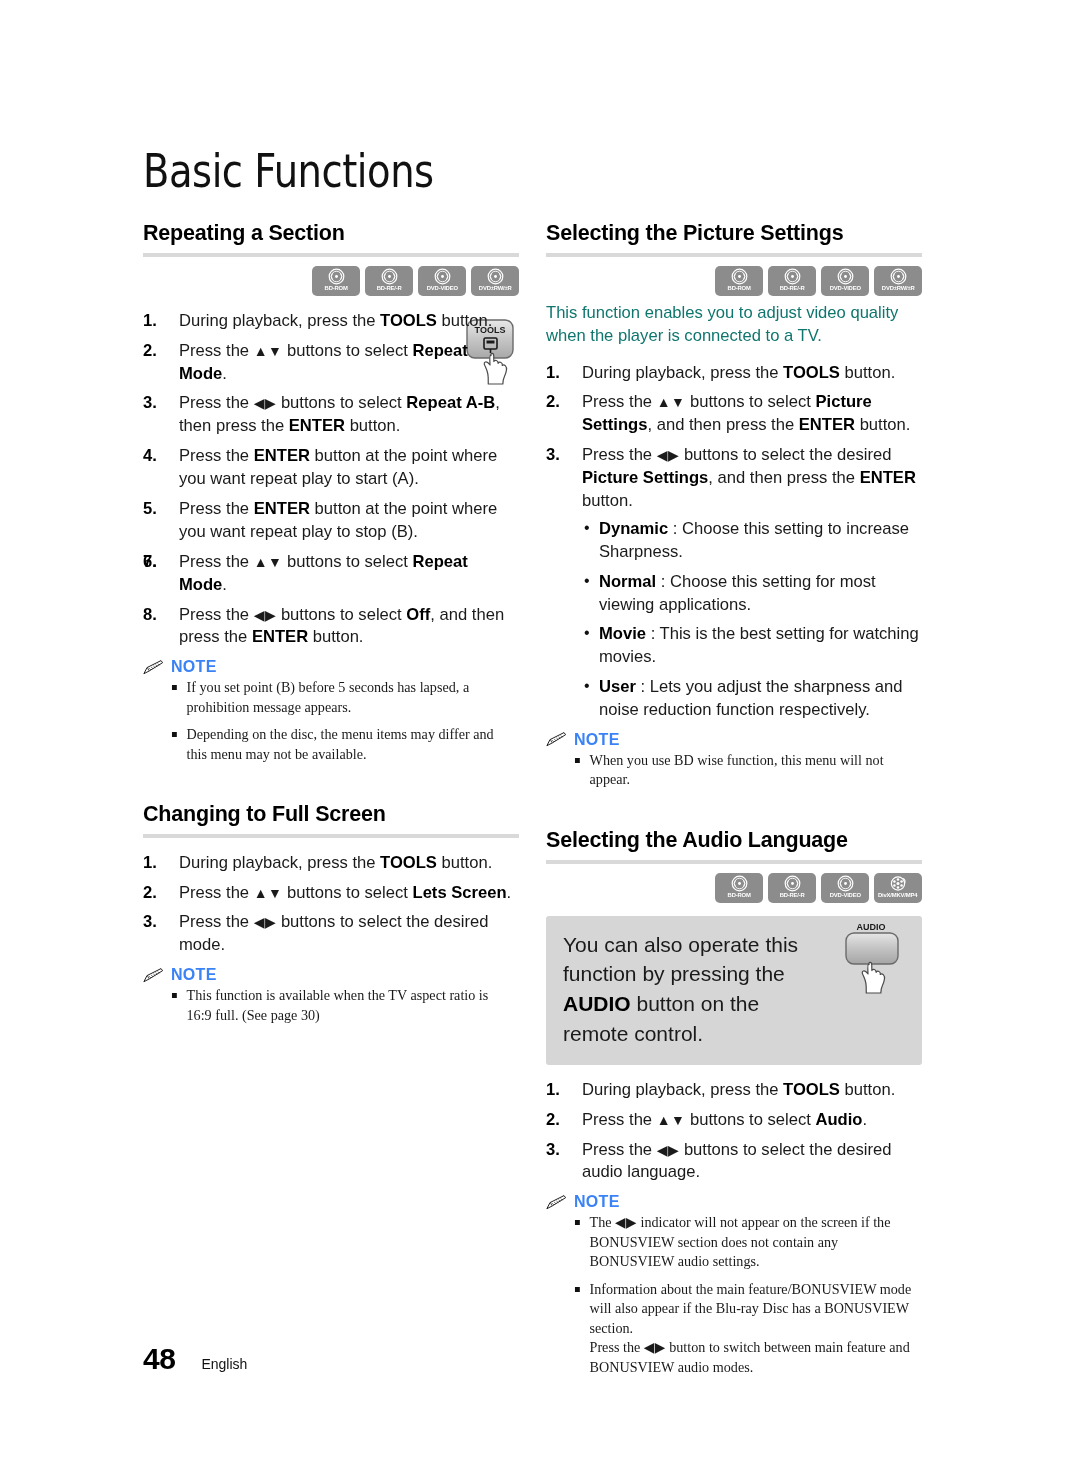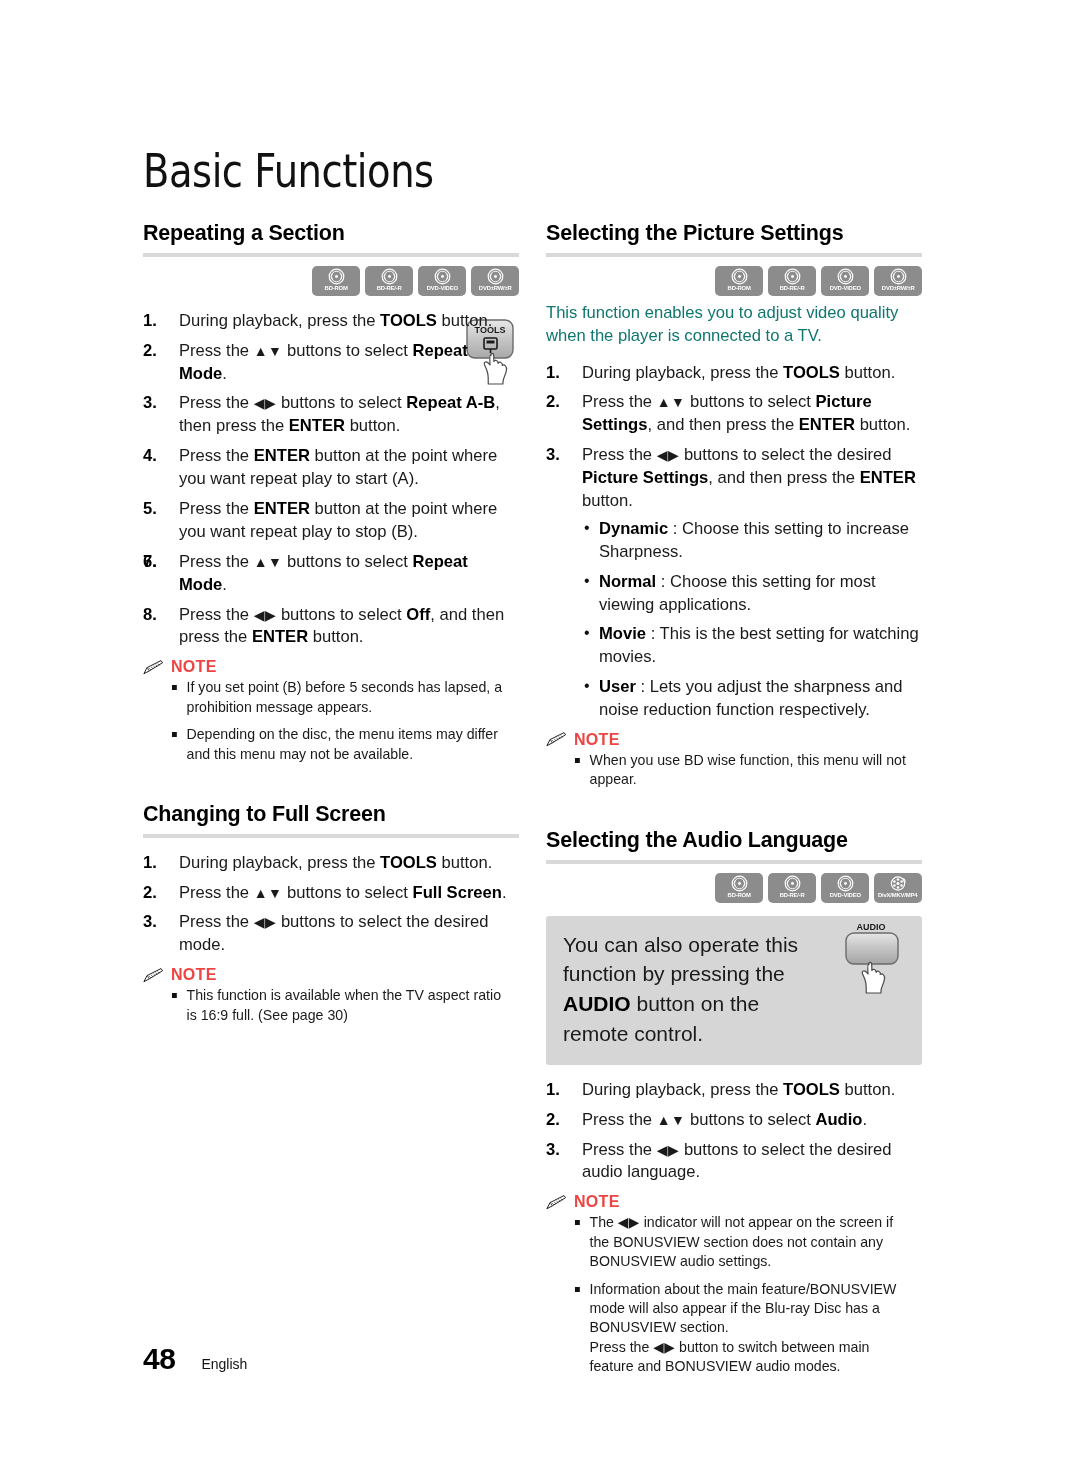--- a/index.html
+++ b/index.html
@@ -160,27 +160,28 @@
     display: flex;
     align-items: center;
     gap: 7px;
     margin-top: 9px;
     margin-bottom: 2px;
   }
   .note-head .note-label {
     font-size: 16px;
     font-weight: bold;
     letter-spacing: 0.3px;
-    color: #ef4444;
+    color: #3b82f6;
   }
   ul.note-list {
     list-style: none;
     margin: 0;
     padding: 0;
     padding-left: 28px;
+    font-family: Liberation Serif, serif;
   }
   ul.note-list > li {
     position: relative;
     padding-left: 16px;
     font-size: 14.6px;
     line-height: 1.33;
     color: #1a1a1a;
     margin-bottom: 8px;
     transform: scaleX(0.97);
     transform-origin: left;
@@ -351,21 +352,21 @@
     </div>
 
     <div class="spacer-lg"></div>
 
     <div>
       <div class="sec-head">Changing to Full Screen</div>
       <div class="sec-rule"></div>
 
       <ol class="steps">
         <li><span class="num">1.</span><span>During playback, press the <b>TOOLS</b> button.</span></li>
-        <li><span class="num">2.</span><span>Press the <span class="arrows">▲▼</span> buttons to select <b>Full Screen</b>.</span></li>
+        <li><span class="num">2.</span><span>Press the <span class="arrows">▲▼</span> buttons to select <b>Lets Screen</b>.</span></li>
         <li><span class="num">3.</span><span>Press the <span class="arrows">◀▶</span> buttons to select the desired mode.</span></li>
       </ol>
 
       <div class="note-head">
         <svg width="21" height="15" viewBox="0 0 24 17">
           <path d="M1 15.6 L7.2 12.4 L22.4 3.0 L20.6 0.6 L4.6 8.6 Z" fill="#ffffff" stroke="#1a1a1a" stroke-width="1.1" stroke-linejoin="round"></path>
           <path d="M5.0 8.8 L7.0 12.2" stroke="#1a1a1a" stroke-width="0.9"></path>
           <path d="M6.6 9.2 L9.0 11.1 M9.2 7.9 L11.4 9.9 M11.8 6.6 L13.9 8.6 M14.3 5.3 L16.4 7.3 M16.9 4.0 L18.9 6.0" stroke="#1a1a1a" stroke-width="0.7"></path>
         </svg>
         <span class="note-label">NOTE</span>

